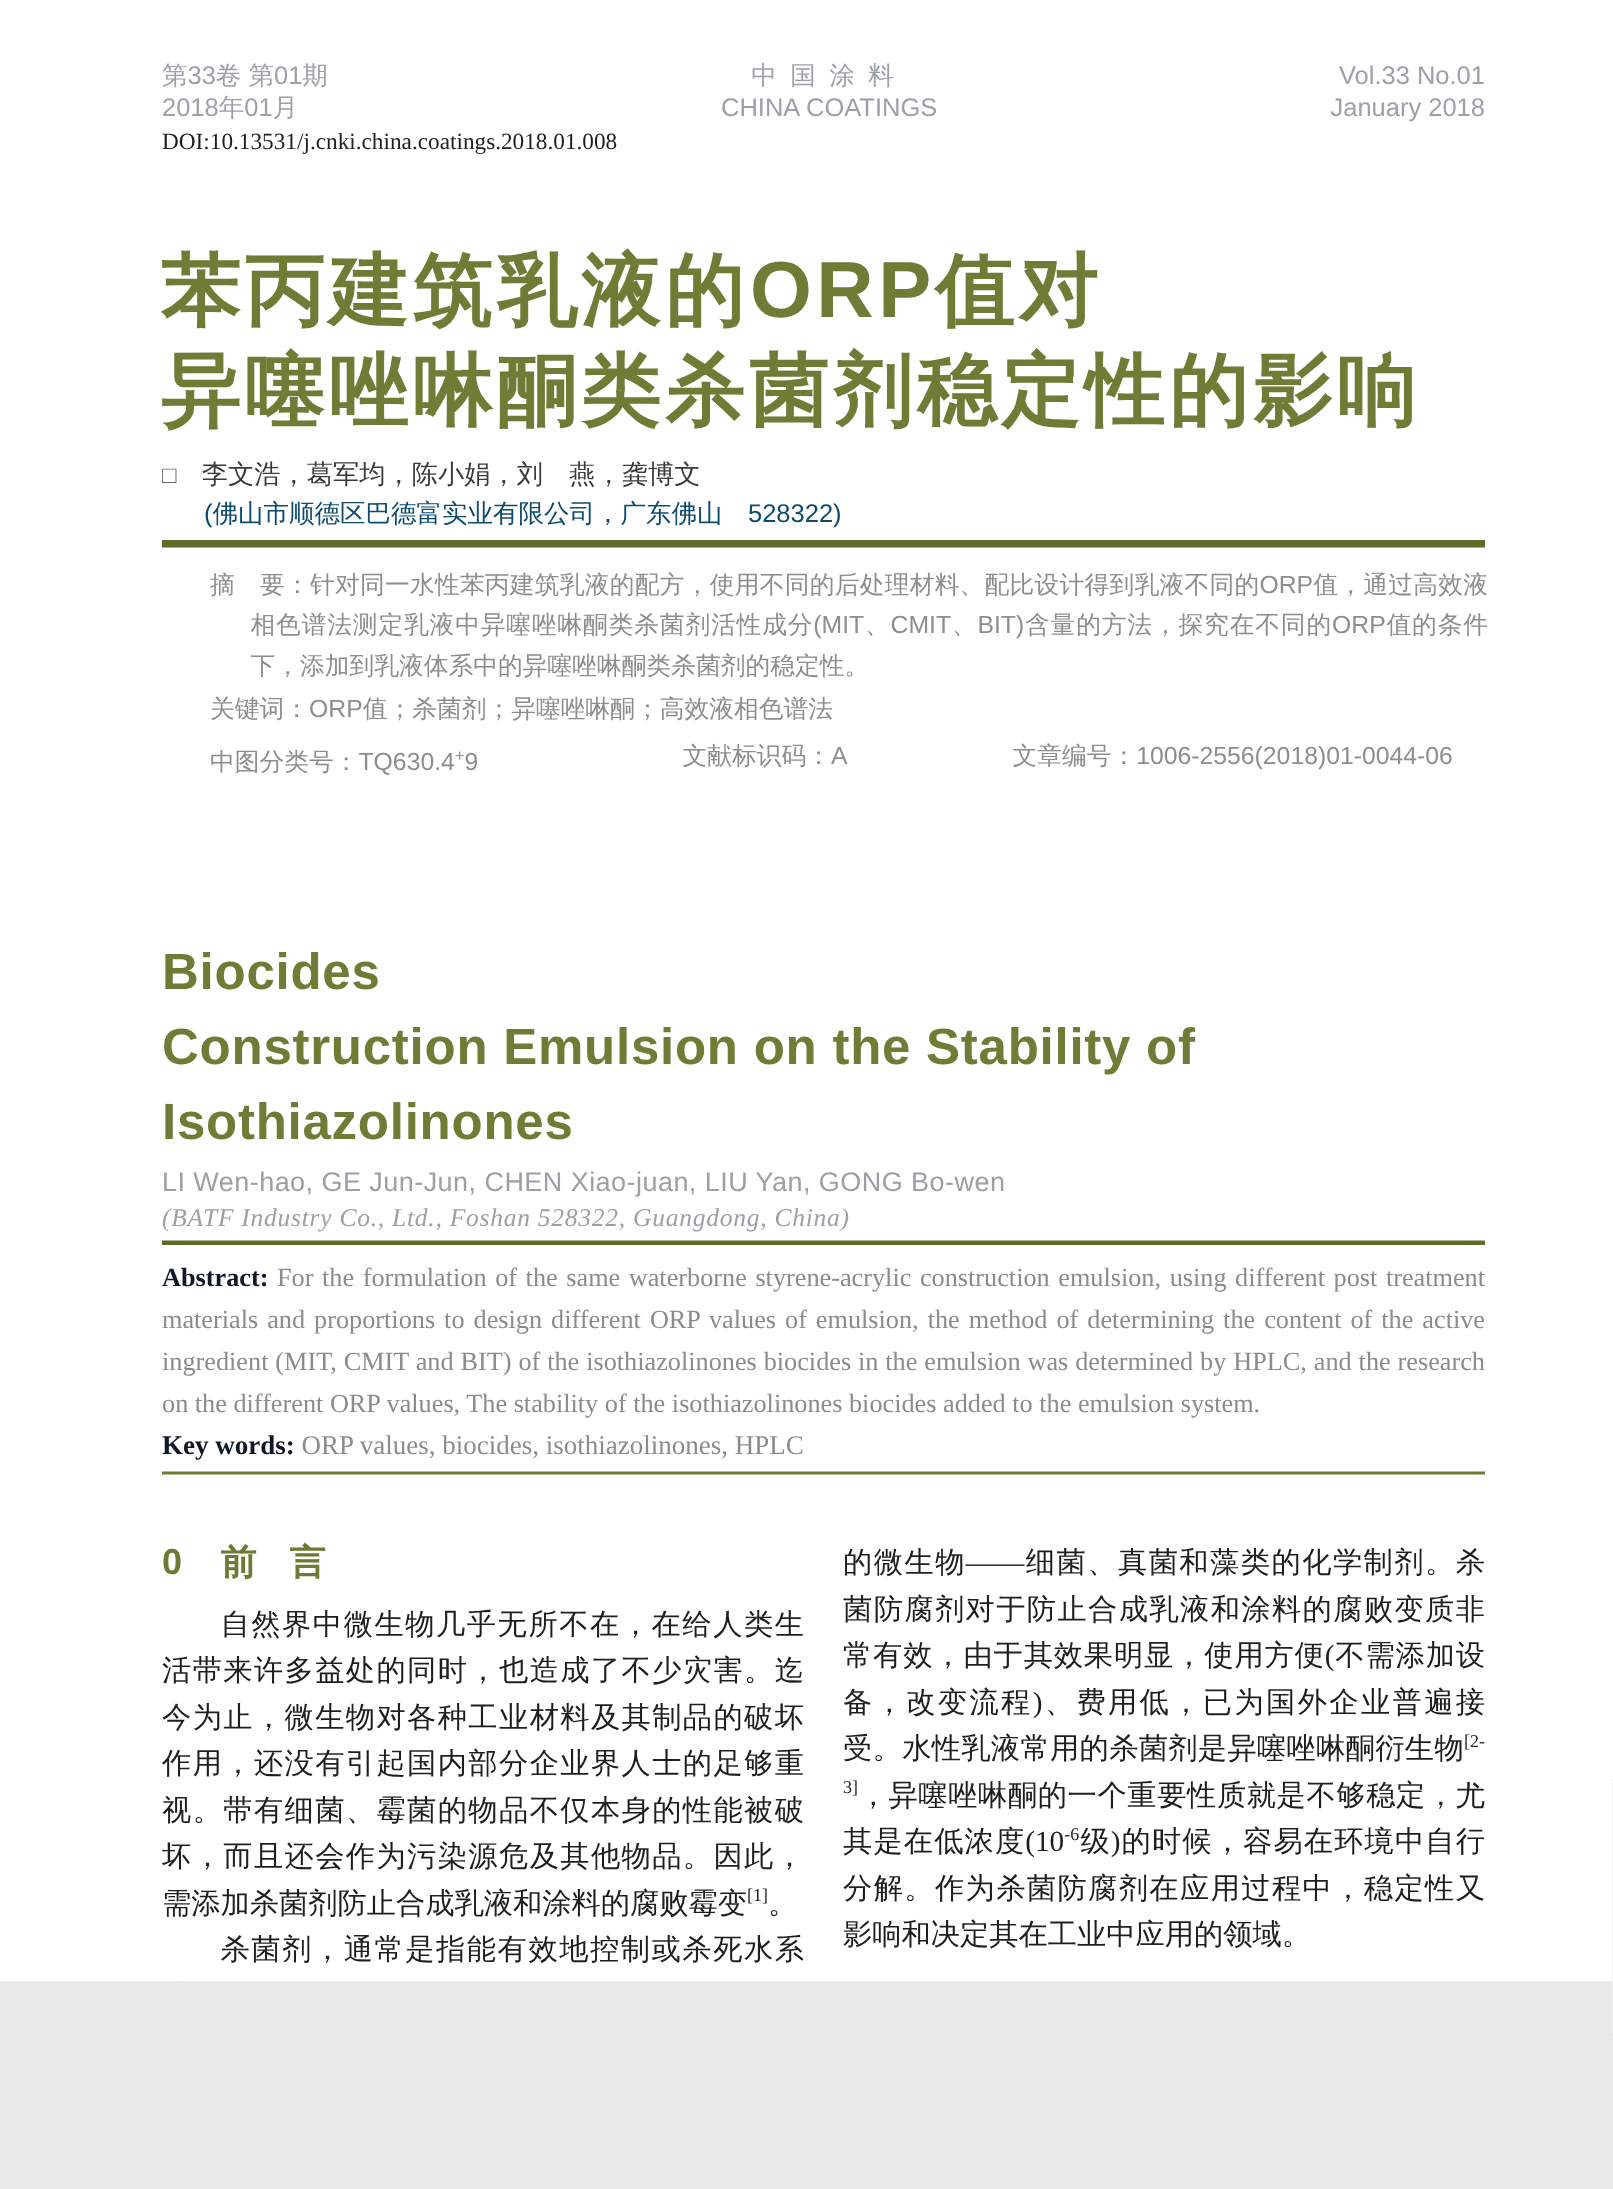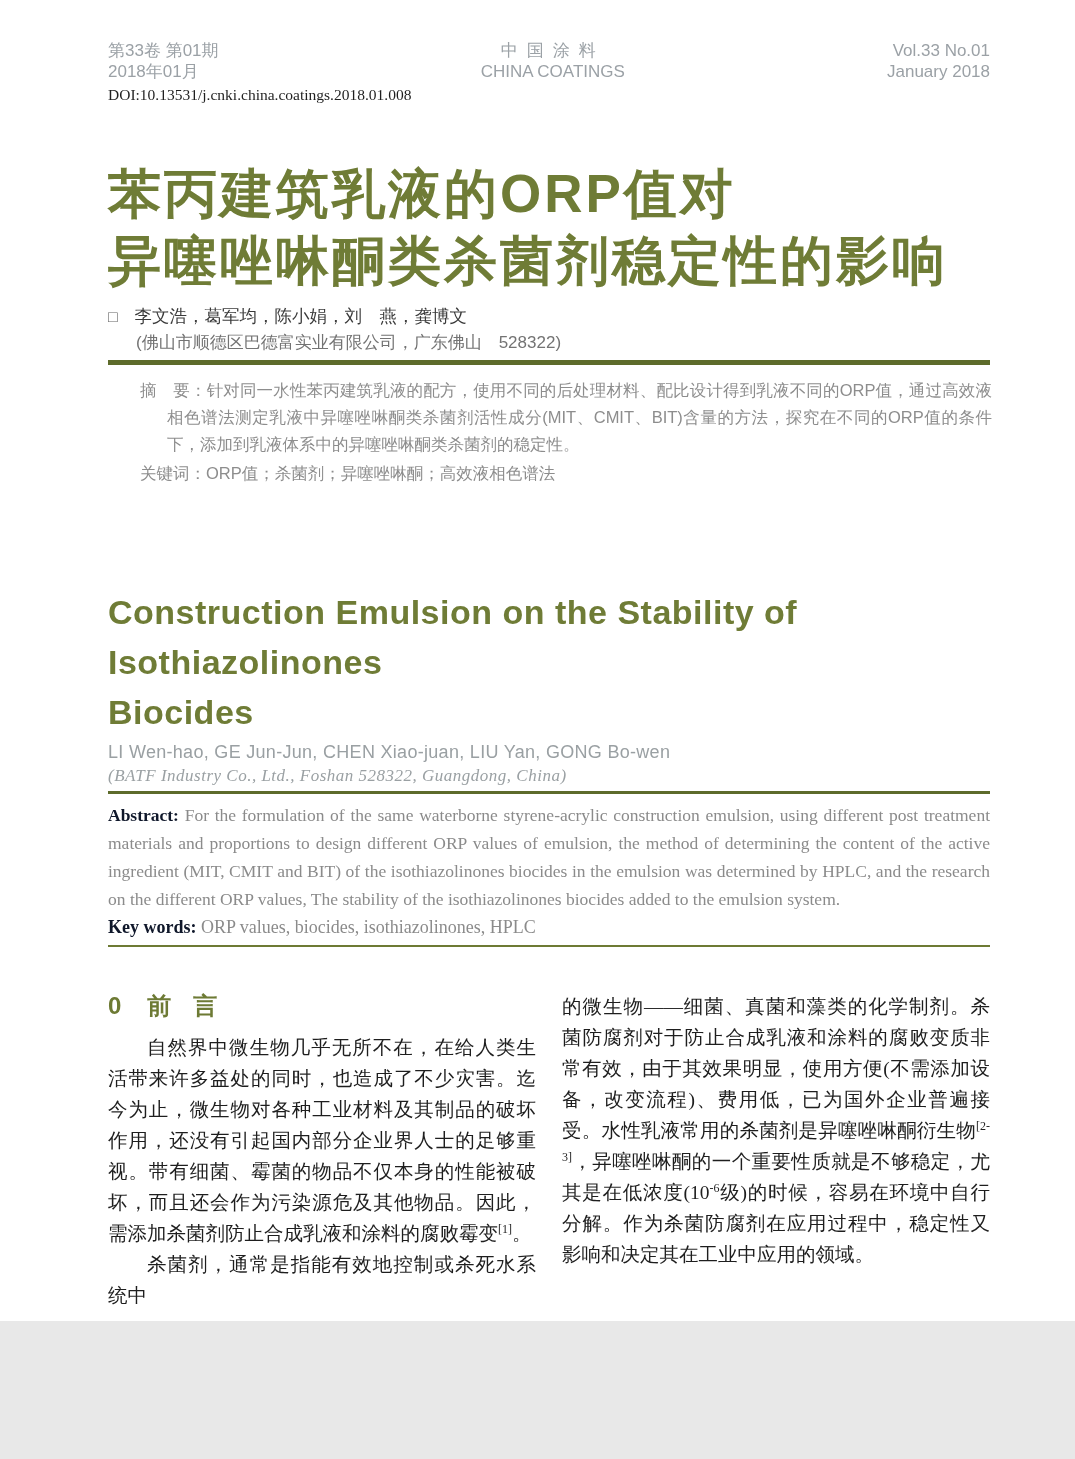--- a/index.html
+++ b/index.html
@@ -15,21 +15,21 @@
   .jheader .hc .zh { letter-spacing:9px; }
   .jheader .hr { text-align:right; }
   .doi { margin-top:4px; font-family:"Liberation Serif", serif; font-size:15.5px; color:#1f1f1f; }
   
   .title-zh {
     margin-top:56px; color:#6f7c36; font-weight:700; font-size:53px; line-height:67px;
     letter-spacing:3px; font-family:"Liberation Sans", sans-serif;
   }
   .authors-zh { margin-top:10px; font-size:17.5px; color:#3a3a3a; }
   .authors-zh .sq { color:#666; margin-right:12px; font-size:16px; }
-  .affil-zh { margin-top:3px; font-size:17px; color:#737373; padding-left:28px; }
+  .affil-zh { margin-top:3px; font-size:17px; color:#0c4a6e; padding-left:28px; }
   .rule-thick { margin-top:6px; height:5px; background:#5d6b2b; }
   
   .abs-zh {
     margin-top:12px; margin-left:32px; width:852px; color:#8d8d8d; font-size:16.5px;
     line-height:27px; text-align:justify; padding-left:27px; text-indent:-27px;
   }
   .kw-zh { margin-top:2px; margin-left:32px; color:#8d8d8d; font-size:16.5px; line-height:27px; }
   .clc-row { margin-top:4px; margin-left:32px; color:#8d8d8d; font-size:16.5px; line-height:27px; display:flex; }
   .clc-row .c1 { width:315px; }
   .clc-row .c2 { width:220px; }
@@ -96,24 +96,29 @@
     <span>李文浩，葛军均，陈小娟，刘　燕，龚博文</span>
   </div>
   <div class="affil-zh">(佛山市顺德区巴德富实业有限公司，广东佛山　528322)</div>
 
   <div class="rule-thick"></div>
 
   <p class="abs-zh"><span class="lbl">摘　要：</span><span>针对同一水性苯丙建筑乳液的配方，使用不同的后处理材料、配比设计得到乳液不同的ORP值，通过高效液相色谱法测定乳液中异噻唑啉酮类杀菌剂活性成分(MIT、CMIT、BIT)含量的方法，探究在不同的ORP值的条件下，添加到乳液体系中的异噻唑啉酮类杀菌剂的稳定性。</span></p>
 
   <p class="kw-zh"><span>关键词：</span><span>ORP值；杀菌剂；异噻唑啉酮；高效液相色谱法</span></p>
 
+  <div class="clc-row">
+    <span class="c1"><span>中图分类号：</span><span>TQ630.4</span><sup class="plus">+</sup><span>9</span></span>
+    <span class="c2"><span>文献标识码：</span><span>A</span></span>
+    <span class="c3"><span>文章编号：</span><span>1006-2556(2018)01-0044-06</span></span>
+  </div>
 
   <h2 class="title-en">
+    <div>Biocides</div>
     <div>Construction Emulsion on the Stability of Isothiazolinones</div>
-    <div>Biocides</div>
   </h2>
 
   <div class="authors-en">LI Wen-hao, GE Jun-Jun, CHEN Xiao-juan, LIU Yan, GONG Bo-wen</div>
   <div class="affil-en">(BATF Industry Co., Ltd., Foshan 528322, Guangdong, China)</div>
 
   <div class="rule-med"></div>
 
   <p class="abs-en"><span class="lbl">Abstract:</span><span> For the formulation of the same waterborne styrene-acrylic construction emulsion, using different post treatment materials and proportions to design different ORP values of emulsion, the method of determining the content of the active ingredient (MIT, CMIT and BIT) of the isothiazolinones biocides in the emulsion was determined by HPLC, and the research on the different ORP values, The stability of the isothiazolinones biocides added to the emulsion system.</span></p>
   <p class="kw-en"><span class="lbl">Key words:</span><span> ORP values, biocides, isothiazolinones, HPLC</span></p>
 

